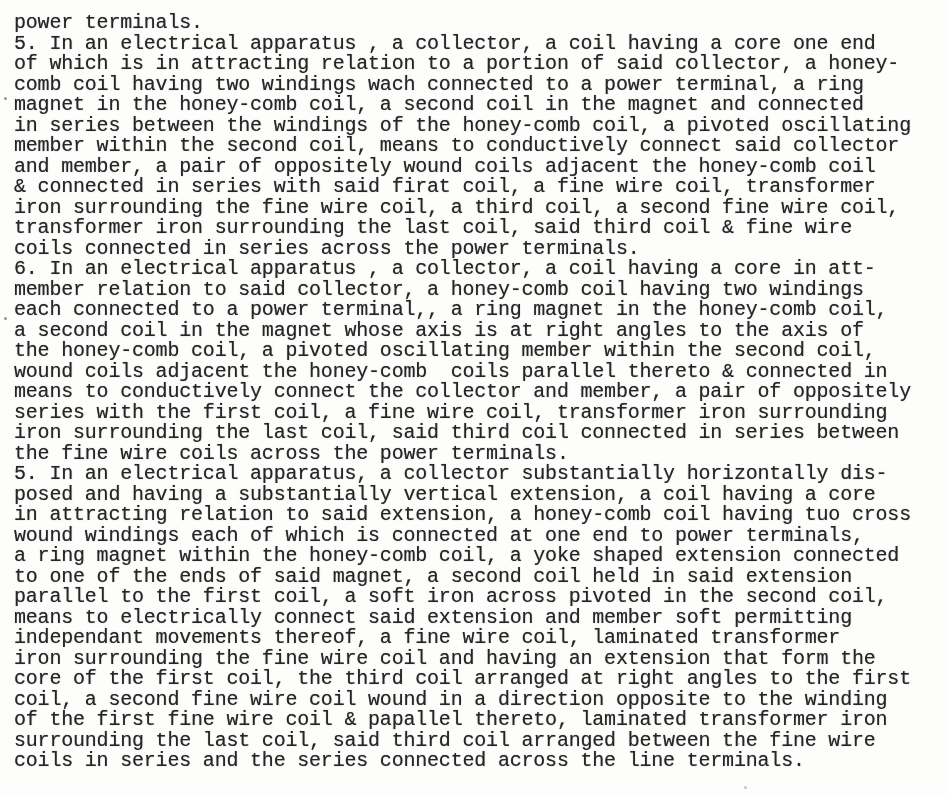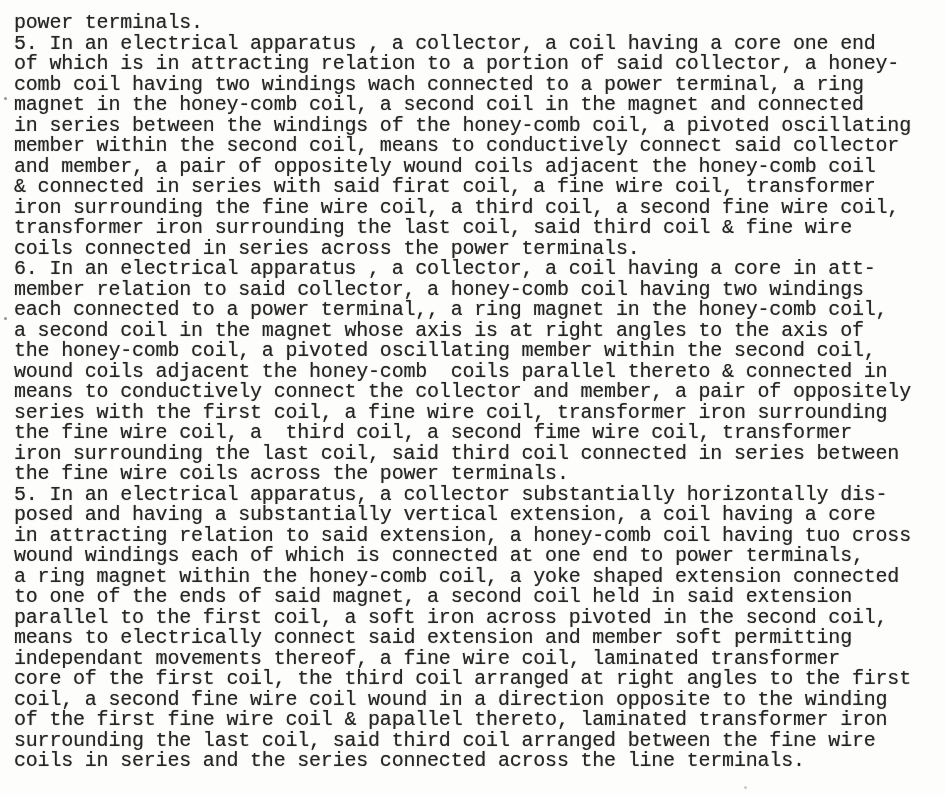--- a/index.html
+++ b/index.html
@@ -60,32 +60,32 @@
       <div class="line">transformer iron surrounding the last coil, said third coil &amp; fine wire</div>
       <div class="line">coils connected in series across the power terminals.</div>
       <div class="line">6. In an electrical apparatus , a collector, a coil having a core in att-</div>
       <div class="line">member relation to said collector, a honey-comb coil having two windings</div>
       <div class="line">each connected to a power terminal,, a ring magnet in the honey-comb coil,</div>
       <div class="line">a second coil in the magnet whose axis is at right angles to the axis of</div>
       <div class="line">the honey-comb coil, a pivoted oscillating member within the second coil,</div>
       <div class="line">wound coils adjacent the honey-comb  coils parallel thereto &amp; connected in</div>
       <div class="line">means to conductively connect the collector and member, a pair of oppositely</div>
       <div class="line">series with the first coil, a fine wire coil, transformer iron surrounding</div>
-      <div class="line">the fine wire coil, a  third coil, a second fime wire coil, transformer</div>
       <div class="line">iron surrounding the last coil, said third coil connected in series between</div>
       <div class="line">the fine wire coils across the power terminals.</div>
       <div class="line">5. In an electrical apparatus, a collector substantially horizontally dis-</div>
       <div class="line">posed and having a substantially vertical extension, a coil having a core</div>
       <div class="line">in attracting relation to said extension, a honey-comb coil having tuo cross</div>
       <div class="line">wound windings each of which is connected at one end to power terminals,</div>
       <div class="line">a ring magnet within the honey-comb coil, a yoke shaped extension connected</div>
       <div class="line">to one of the ends of said magnet, a second coil held in said extension</div>
       <div class="line">parallel to the first coil, a soft iron across pivoted in the second coil,</div>
       <div class="line">means to electrically connect said extension and member soft permitting</div>
       <div class="line">independant movements thereof, a fine wire coil, laminated transformer</div>
+      <div class="line">iron surrounding the fine wire coil and having an extension that form the</div>
       <div class="line">core of the first coil, the third coil arranged at right angles to the first</div>
       <div class="line">coil, a second fine wire coil wound in a direction opposite to the winding</div>
       <div class="line">of the first fine wire coil &amp; papallel thereto, laminated transformer iron</div>
       <div class="line">surrounding the last coil, said third coil arranged between the fine wire</div>
       <div class="line">coils in series and the series connected across the line terminals.</div>
     </div>
   <span class="speck s1"></span>
   <span class="speck s2"></span>
   <span class="speck s3"></span>
   <span class="speck s4"></span>

